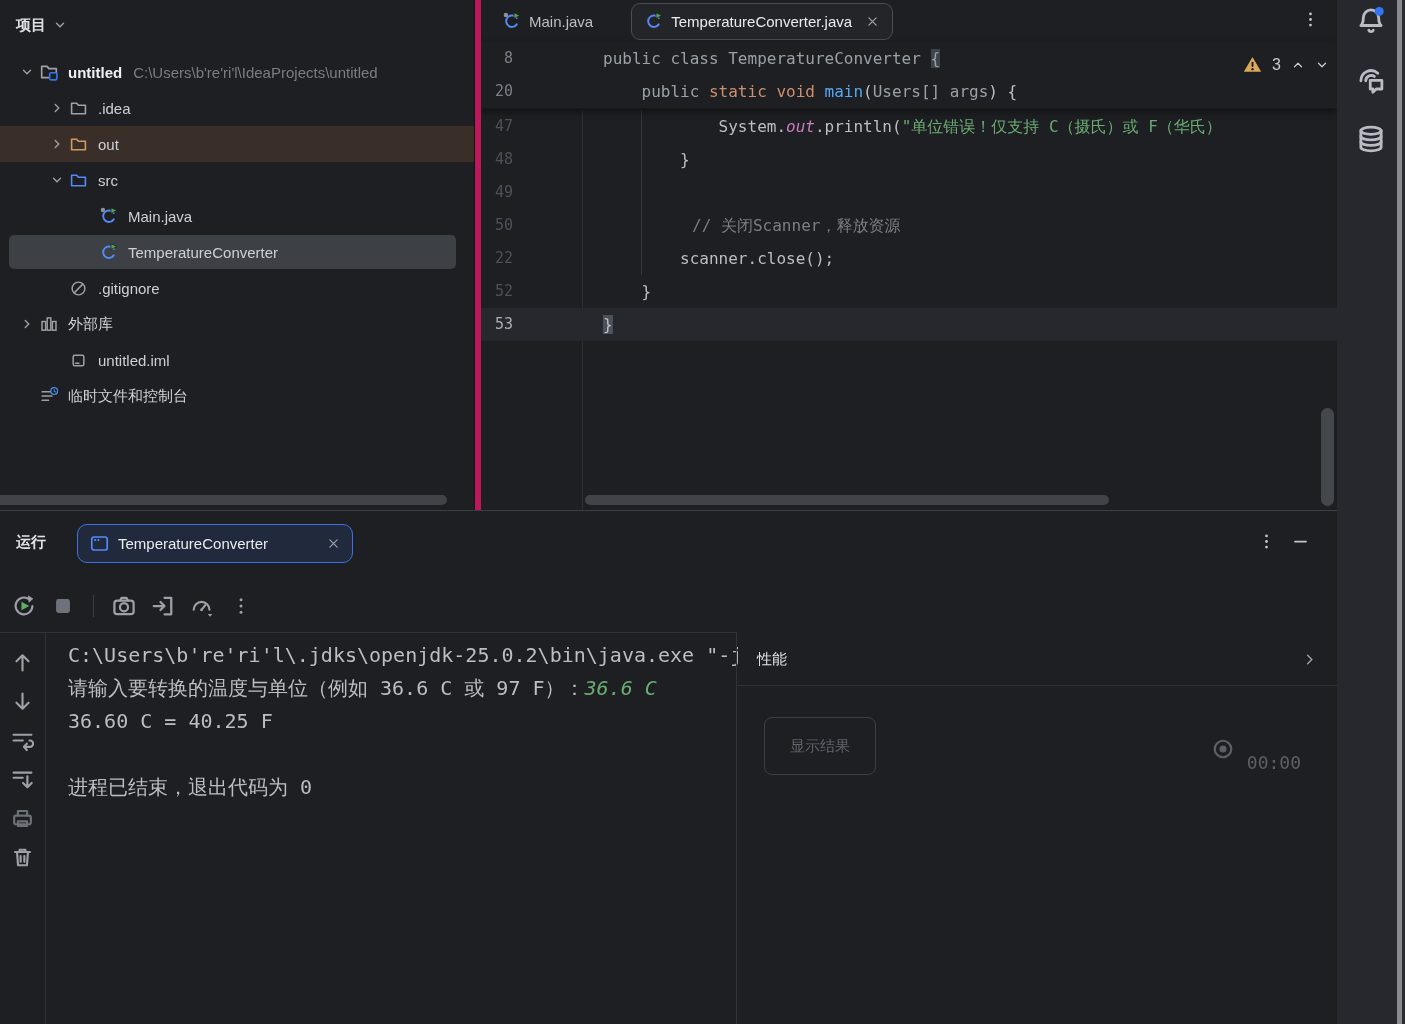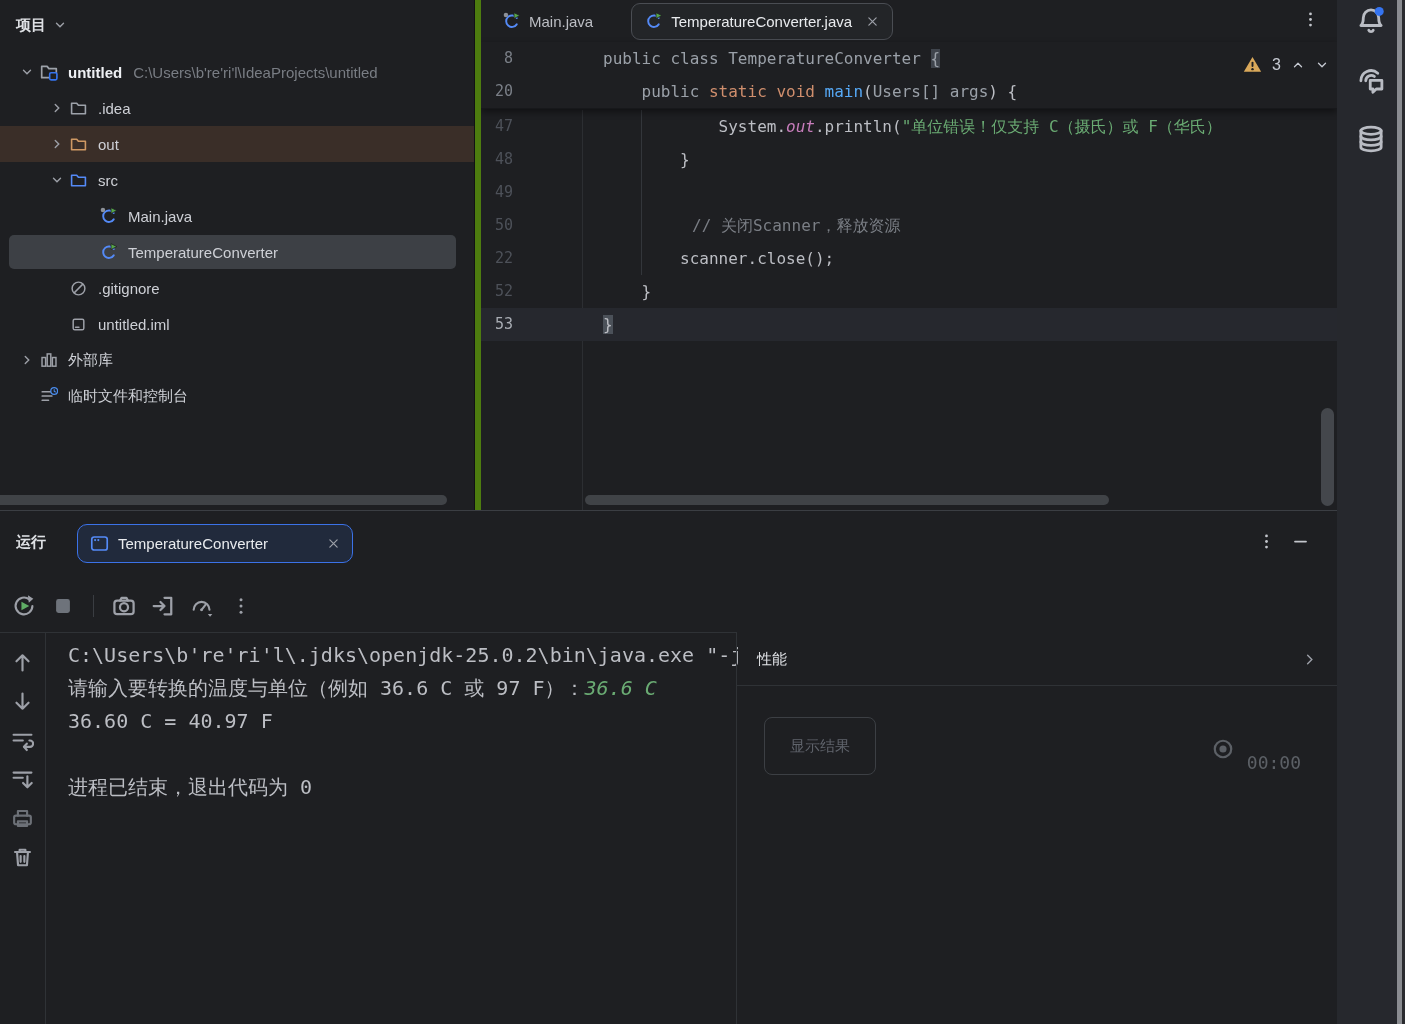--- a/index.html
+++ b/index.html
@@ -1,16 +1,16 @@
 <!DOCTYPE html>
 <html><head>
 <meta charset="utf-8">
 <style>
   html,body{margin:0;padding:0;background:#141517;}
-  .app{position:relative;width:1405px;height:1024px;background:#4d7c0f;overflow:hidden;
+  .app{position:relative;width:1405px;height:1024px;background:#be185d;overflow:hidden;
        font-family:"Liberation Sans","DejaVu Sans",sans-serif;color:#ced0d6;-webkit-font-smoothing:antialiased;}
   .icon{display:inline-flex;align-items:center;justify-content:center;flex:0 0 auto;}
   .icon svg{display:block;}
 
   
   .project-panel{position:absolute;left:0;top:0;width:474px;height:510px;background:#1e1f22;border-right:1px solid #111214;overflow:hidden;}
   .panel-header{height:50px;display:flex;align-items:center;padding-left:16px;gap:7px;}
   .panel-title{font-weight:700;font-size:15px;color:#dfe1e5;}
   .tree{position:absolute;top:54px;left:0;right:0;}
   .tree-row{position:relative;height:36px;display:flex;align-items:center;font-size:15px;color:#ced0d6;white-space:nowrap;overflow:hidden;cursor:pointer;}
@@ -206,51 +206,51 @@
             <span class="icon ">
               <svg width="17" height="17" viewBox="0 0 16 16">
                 <circle cx="8" cy="8" r="6" stroke="#9da0a8" fill="none" stroke-width="1.4"></circle>
                 <path d="M3.9 12.1L12.1 3.9" stroke="#9da0a8" stroke-width="1.4"></path>
               </svg>
             </span>
           </span>
           <span class="row-label">.gitignore</span>
         </div>
         <div class="tree-row">
-          <span style="width:44px"></span>
-          <span class="chev-slot"></span>
-          <span class="icon-slot">
-            <span class="icon ">
-              <svg width="17" height="17" viewBox="0 0 16 16">
-                <rect x="3" y="3" width="10" height="10" rx="1.5" stroke="#9da0a8" fill="none" stroke-width="1.4"></rect>
-                <path d="M5.2 10.6h3.2" stroke="#9da0a8" stroke-width="1.4" stroke-linecap="round"></path>
-              </svg>
-            </span>
-          </span>
-          <span class="row-label">untitled.iml</span>
-        </div>
-        <div class="tree-row">
           <span style="width:14px"></span>
           <span class="chev-slot">
             <span class="icon ">
               <svg width="14" height="14" viewBox="0 0 16 16">
                 <path d="M6 4l4 4-4 4" stroke="#9da0a8" fill="none" stroke-width="1.6" stroke-linecap="round"></path>
               </svg>
             </span>
           </span>
           <span class="icon-slot">
             <span class="icon ">
               <svg width="18" height="18" viewBox="0 0 16 16">
                 <rect x="1.8" y="5.8" width="3.2" height="7.7" stroke="#9da0a8" fill="none" stroke-width="1.3"></rect>
                 <rect x="6.4" y="2.6" width="3.2" height="10.9" stroke="#9da0a8" fill="none" stroke-width="1.3"></rect>
                 <rect x="11" y="5.8" width="3.2" height="7.7" stroke="#9da0a8" fill="none" stroke-width="1.3"></rect>
               </svg>
             </span>
           </span>
           <span class="row-label">外部库</span>
+        </div>
+        <div class="tree-row">
+          <span style="width:44px"></span>
+          <span class="chev-slot"></span>
+          <span class="icon-slot">
+            <span class="icon ">
+              <svg width="17" height="17" viewBox="0 0 16 16">
+                <rect x="3" y="3" width="10" height="10" rx="1.5" stroke="#9da0a8" fill="none" stroke-width="1.4"></rect>
+                <path d="M5.2 10.6h3.2" stroke="#9da0a8" stroke-width="1.4" stroke-linecap="round"></path>
+              </svg>
+            </span>
+          </span>
+          <span class="row-label">untitled.iml</span>
         </div>
         <div class="tree-row">
           <span style="width:14px"></span>
           <span class="chev-slot"></span>
           <span class="icon-slot">
             <span class="icon ">
               <svg width="18" height="18" viewBox="0 0 16 16">
                 <path d="M2 4.2h8.5M2 8h8.5M2 11.8h5.5" stroke="#9da0a8" fill="none" stroke-width="1.5" stroke-linecap="round"></path>
                 <circle cx="12.6" cy="3.6" r="3" fill="#1e1f22" stroke="#4a8df0" stroke-width="1.1"></circle>
                 <path d="M12.6 2.2v1.5l1.1 0.7" stroke="#4a8df0" fill="none" stroke-width="0.9" stroke-linecap="round"></path>
@@ -480,21 +480,21 @@
             <svg width="23" height="23" viewBox="0 0 16 16">
               <path d="M2.8 4.2h10.4M6 4.2V2.6h4v1.6" stroke="currentColor" fill="none" stroke-width="1.5" stroke-linecap="round" stroke-linejoin="round"></path>
               <path d="M4.2 4.2l0.7 9.2h6.2l0.7-9.2" stroke="currentColor" fill="none" stroke-width="1.5" stroke-linecap="round" stroke-linejoin="round"></path>
               <path d="M6.7 7v4M9.3 7v4" stroke="currentColor" fill="none" stroke-width="1.5" stroke-linecap="round" stroke-linejoin="round"></path>
             </svg>
           </span>
         </div>
       <div class="console" id="console">
           <div class="con-line"><span class="c-out">C:\Users\b're'ri'l\.jdks\openjdk-25.0.2\bin\java.exe "-j</span></div>
           <div class="con-line"><span class="c-out">请输入要转换的温度与单位（例如 36.6 C 或 97 F）：</span><span class="c-input">36.6 C</span></div>
-          <div class="con-line"><span class="c-out">36.60 C = 40.97 F</span></div>
+          <div class="con-line"><span class="c-out">36.60 C = 40.25 F</span></div>
           <div class="con-line"></div>
           <div class="con-line"><span class="c-out">进程已结束，退出代码为 0</span></div>
         </div>
 
       <div class="perf">
         <div class="perf-header">
           <span>性能</span>
           <span class="icon">
               <svg width="15" height="15" viewBox="0 0 16 16">
                 <path d="M6 3.5l4.5 4.5L6 12.5" stroke="#9da0a8" fill="none" stroke-width="1.5" stroke-linecap="round"></path>

